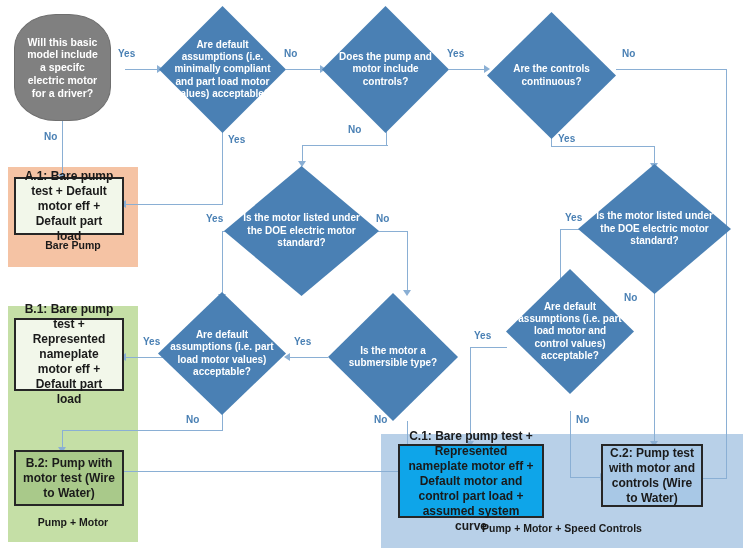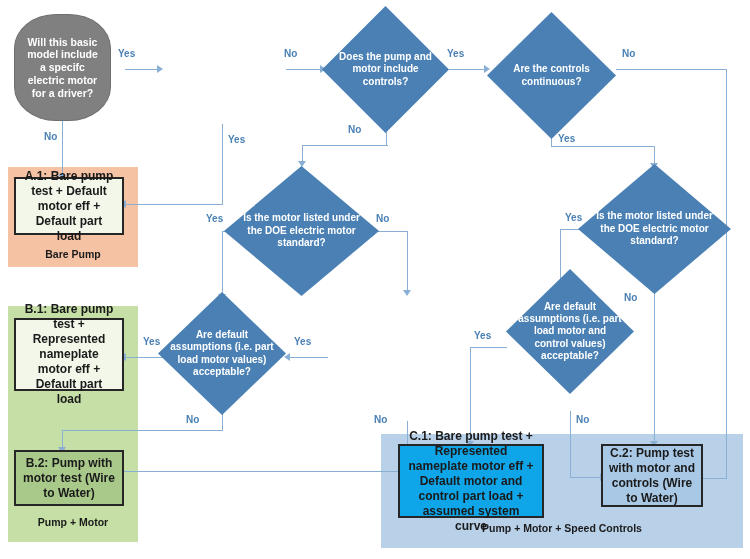--- a/index.html
+++ b/index.html
@@ -49,21 +49,21 @@
          border-left:6px solid #8aafd4;}
   .elabel{position:absolute;color:#4a80b4;font-weight:bold;font-size:10px;
           white-space:nowrap;}
 </style>
 </head>
 <body>
 
 <div id="stage">
 
   <div class="group" style="left:8px;top:167px;width:130px;height:100px;background:#f5c3a4;">
-    <div class="group-label" style="bottom:7px;margin-top:20px;">Bare Pump</div>
+    <div class="group-label" style="bottom:16px;margin-top:20px;">Bare Pump</div>
   </div>
 
   <div class="group" style="left:8px;top:306px;width:130px;height:236px;background:#c5dfa6;">
     <div class="group-label" style="bottom:14px;">Pump + Motor</div>
   </div>
 
   <div class="group" style="left:381px;top:434px;width:362px;height:114px;background:#b8d0e8;">
     <div class="group-label" style="bottom:14px;">Pump + Motor + Speed Controls</div>
   </div>
 
@@ -149,20 +149,24 @@
   <div class="arr arr-d" style="left:466px;top:441px;"></div>
   <div class="elabel" style="left:474px;top:330px;">Yes</div>
 
   <div class="ln lnv" style="left:570px;top:411px;height:67px;"></div>
   <div class="ln lnh" style="left:570px;top:477px;width:33px;"></div>
   <div class="arr arr-r" style="left:600px;top:473px;"></div>
   <div class="elabel" style="left:576px;top:414px;">No</div>
 
   <div class="terminal" style="left:14px;top:14px;width:97px;height:107px;">Will this basic model include a specifc electric motor for a driver?</div>
 
+  <div class="diamond" style="left:159px;top:6px;width:127px;height:127px;">
+    <div class="shape" style="clip-path:polygon(50% 0,100% 50%,50% 100%,0 50%);transform:none;"></div>
+    <div class="txt">Are default assumptions (i.e. minimally compliant and part load motor values) acceptable?</div>
+  </div>
 
   <div class="diamond" style="left:322px;top:6px;width:127px;height:127px;">
     <div class="shape" style="clip-path:polygon(50% 0,100% 50%,50% 100%,0 50%);transform:none;"></div>
     <div class="txt">Does the pump and motor include controls?</div>
   </div>
 
   <div class="diamond" style="left:487px;top:12px;width:129px;height:127px;">
     <div class="shape" style="clip-path:polygon(50% 0,100% 50%,50% 100%,0 50%);transform:none;"></div>
     <div class="txt">Are the controls continuous?</div>
   </div>
@@ -175,20 +179,24 @@
   <div class="diamond" style="left:578px;top:164px;width:153px;height:130px;">
     <div class="shape" style="clip-path:polygon(50% 0,100% 50%,50% 100%,0 50%);transform:none;"></div>
     <div class="txt" style="padding:0 16px;">Is the motor listed under the DOE electric motor standard?</div>
   </div>
 
   <div class="diamond" style="left:158px;top:292px;width:128px;height:123px;text-decoration:underline;">
     <div class="shape" style="clip-path:polygon(50% 0,100% 50%,50% 100%,0 50%);transform:none;"></div>
     <div class="txt" style="padding:0 12px;">Are default assumptions (i.e. part load motor values) acceptable?</div>
   </div>
 
+  <div class="diamond" style="left:328px;top:293px;width:130px;height:128px;">
+    <div class="shape" style="clip-path:polygon(50% 0,100% 50%,50% 100%,0 50%);transform:none;"></div>
+    <div class="txt" style="padding:0 14px;">Is the motor a submersible type?</div>
+  </div>
 
   <div class="diamond" style="left:506px;top:269px;width:128px;height:125px;">
     <div class="shape" style="clip-path:polygon(50% 0,100% 50%,50% 100%,0 50%);transform:none;"></div>
     <div class="txt" style="padding:0 10px;">Are default assumptions (i.e. part load motor and control values) acceptable?</div>
   </div>
 
   <div class="pbox" style="left:14px;top:177px;width:110px;height:58px;background:#f2f7ea;">A.1: Bare pump test + Default motor eff + Default part load</div>
 
   <div class="pbox" style="left:14px;top:318px;width:110px;height:73px;background:#f2f7ea;">B.1: Bare pump test + Represented nameplate motor eff + Default part load</div>
 

